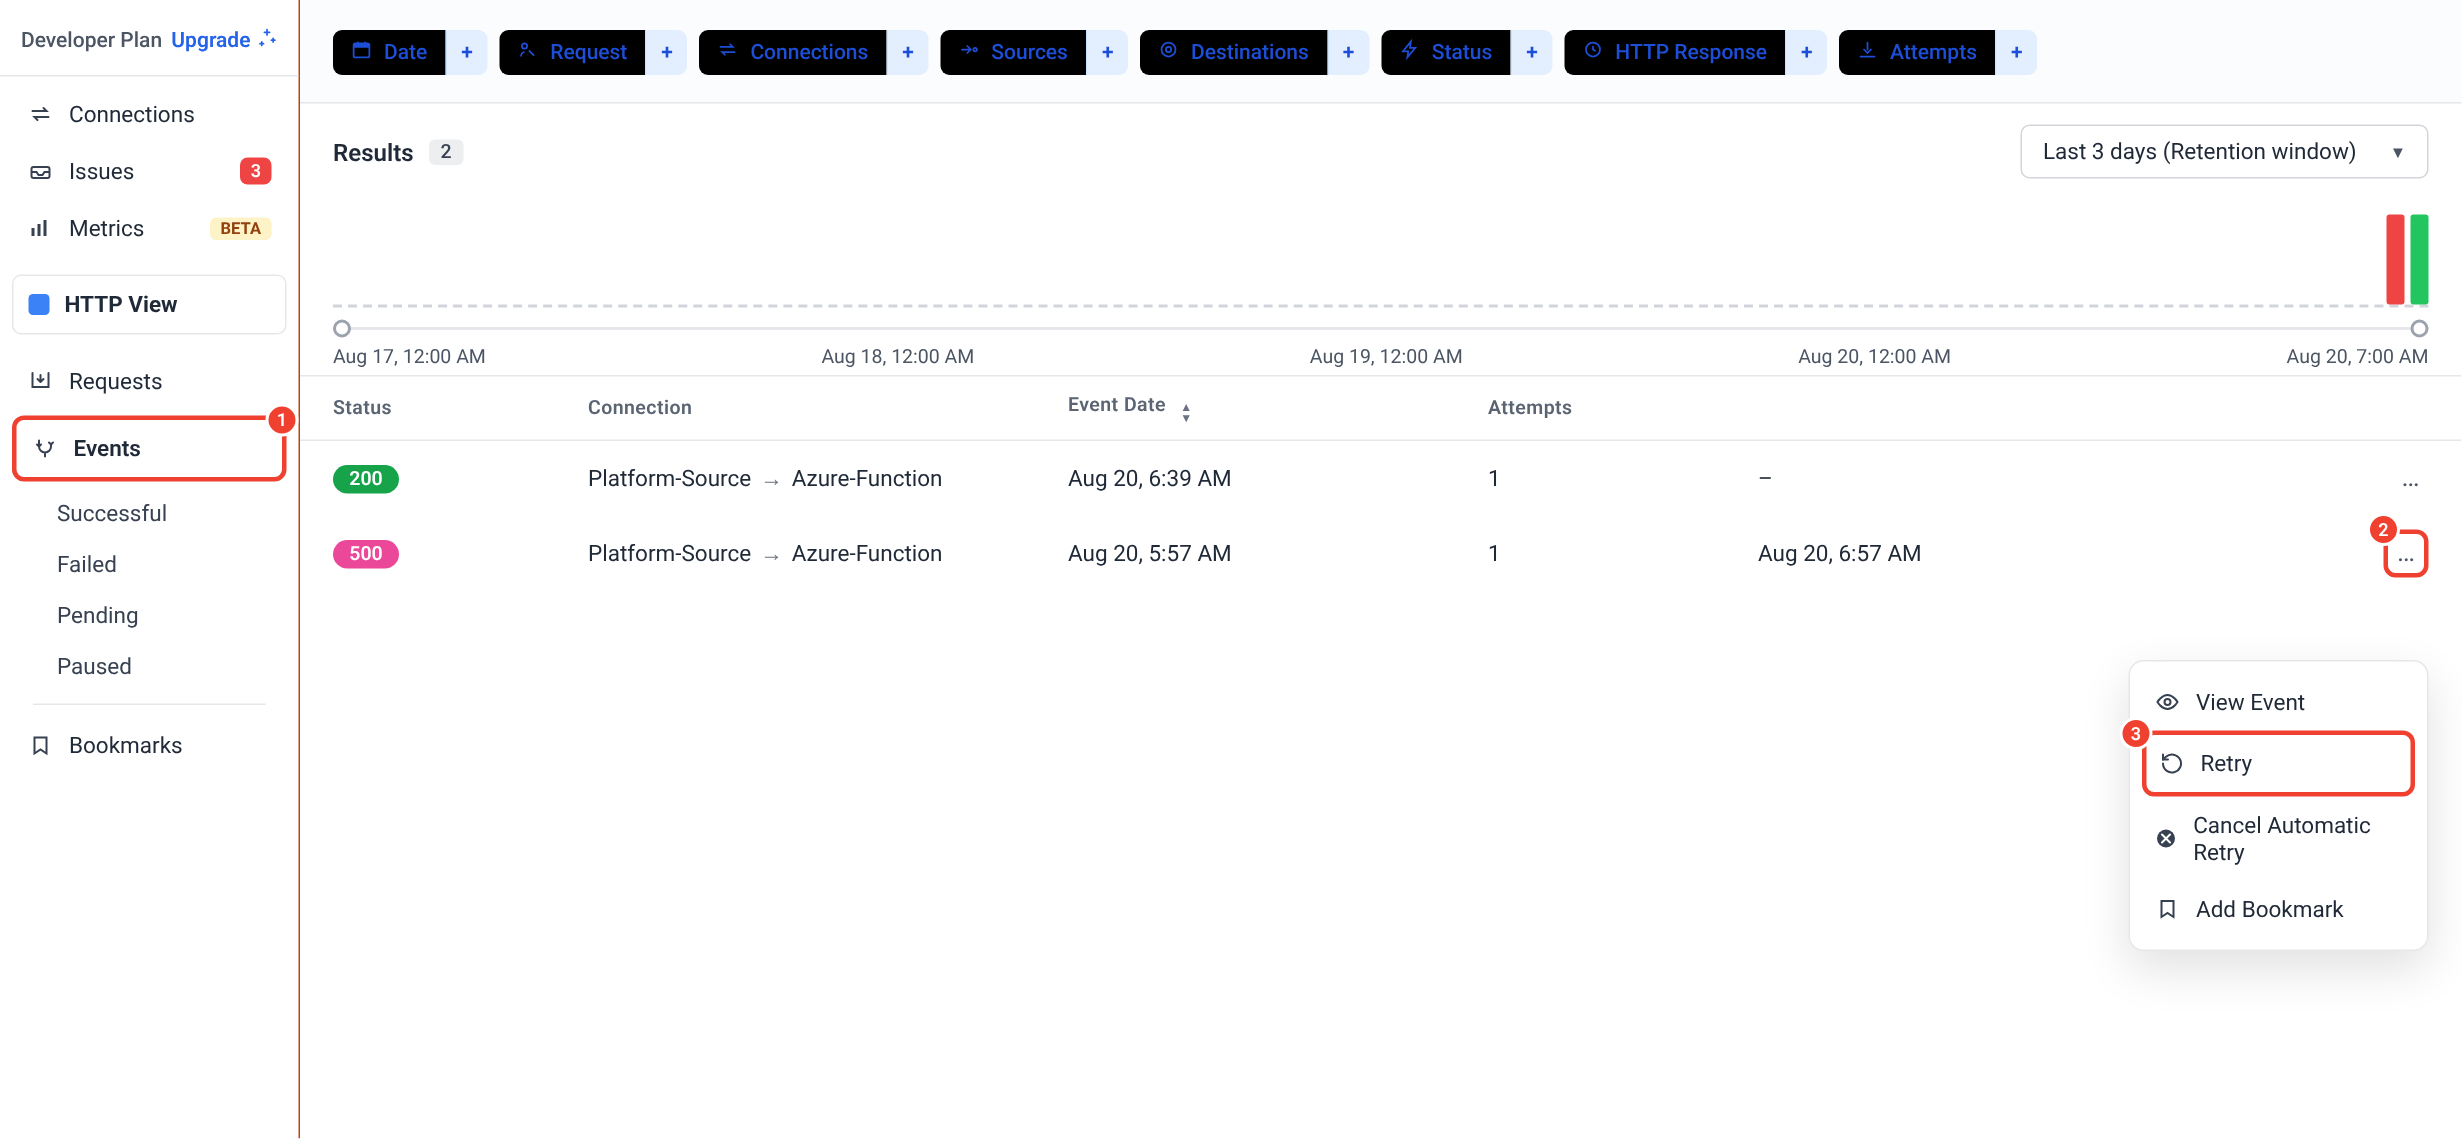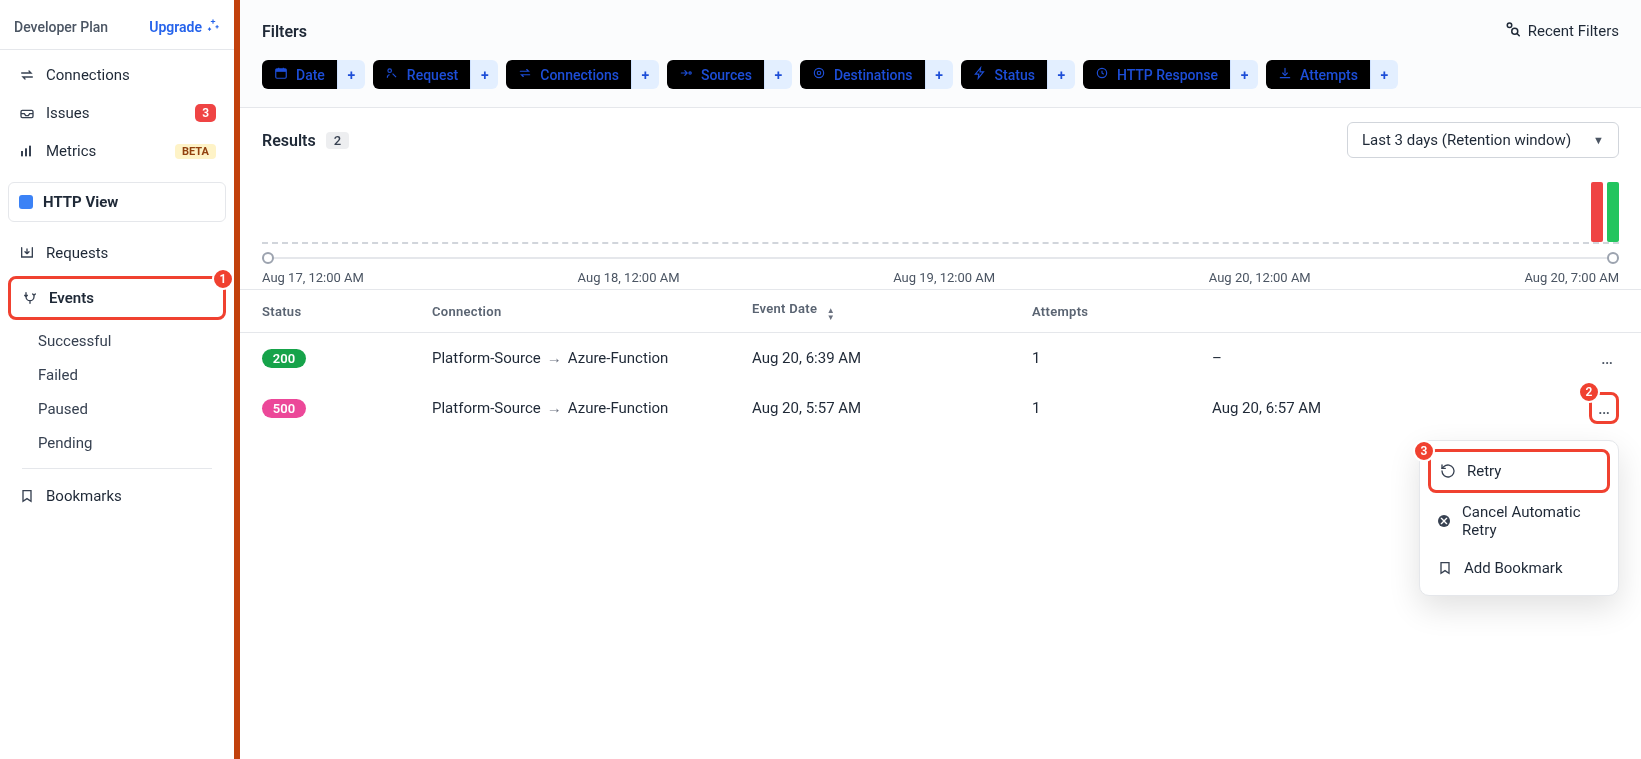--- a/index.html
+++ b/index.html
@@ -8,22 +8,22 @@
     font-size: 14px;
     color: #1f2937;
     background: #fff;
     width: 1641px;
     height: 759px;
     overflow: hidden;
     display: flex;
   }
   
   .sidebar {
-    width: 240px;
-    border-right: 6px solid #c2410c;
+    width: 200px;
+    border-right: 1px solid #c2410c;
     display: flex;
     flex-direction: column;
     padding-top: 8px;
   }
   .plan-row {
     padding: 10px 14px 14px 14px;
     display: flex;
     align-items: center;
     justify-content: space-between;
     border-bottom: 1px solid #e5e7eb;
@@ -250,52 +250,38 @@
       <span class="icon-slot">
         <svg width="16" height="16" viewBox="0 0 24 24" fill="none" stroke="currentColor" stroke-width="2" stroke-linecap="round">
             <path d="M6 4v6a6 6 0 0 0 6 6h0a6 6 0 0 0 6-6V8M6 10l-2-2m2 2l2-2M18 8l-2-2m2 2l2-2M12 16v4"></path>
           </svg>
       </span>
       <span>Events</span>
       <span class="callout callout-1">1</span>
     </div>
     <div class="nav-sub">Successful</div>
     <div class="nav-sub">Failed</div>
+    <div class="nav-sub">Pending</div>
     <div class="nav-sub">Paused</div>
-    <div class="nav-sub">Pending</div>
 
     <div class="hr"></div>
 
     <div class="nav-item">
       <span class="icon-slot">
         <svg width="16" height="16" viewBox="0 0 24 24" fill="none" stroke="currentColor" stroke-width="2">
             <path d="M6 4h12v16l-6-4-6 4z"></path>
           </svg>
       </span>
       <span>Bookmarks</span>
     </div>
   </div>
 </aside>
 
 <main class="main" style="position:relative;">
   <div class="filters-bar">
-    <div class="filters-head">
-      <div class="filters-title">Filters</div>
-      <div class="recent-filters">
-        <span>
-          <svg width="18" height="18" viewBox="0 0 24 24" fill="none" stroke="currentColor" stroke-width="2" stroke-linecap="round">
-              <circle cx="10" cy="7" r="3"></circle>
-              <path d="M4 20c0-3 3-5 6-5M15 15l5 5M20 15l-5 5" opacity=".0"></path>
-              <circle cx="17" cy="15" r="4"></circle>
-              <path d="M20 18l3 3"></path>
-            </svg>
-        </span>
-        <span>Recent Filters</span>
-      </div>
-    </div>
     <div class="chip-row" id="chip-row">
         <div class="chip-group">
           <div class="chip">
             <span><svg width="14" height="14" viewBox="0 0 24 24" fill="currentColor">
                 <rect x="3" y="5" width="18" height="16" rx="2" fill="none" stroke="currentColor" stroke-width="2"></rect>
                 <rect x="3" y="5" width="18" height="5"></rect>
                 <path d="M8 3v4M16 3v4" stroke="currentColor" stroke-width="2"></path>
               </svg></span>
             <span>Date</span>
           </div>
@@ -431,20 +417,29 @@
         <div>Aug 20, 5:57 AM</div>
         <div>1</div>
         <div>Aug 20, 6:57 AM</div>
         <div class="row-actions">
           <span class="more-btn highlight"><span class="callout-2">2</span>…</span>
         </div>
       </div>
     </div>
 
   <div class="ctx">
+    <div class="ctx-item">
+      <span class="cicon">
+        <svg width="16" height="16" viewBox="0 0 24 24" fill="none" stroke="currentColor" stroke-width="2">
+            <path d="M2 12s4-7 10-7 10 7 10 7-4 7-10 7S2 12 2 12z"></path>
+            <circle cx="12" cy="12" r="3"></circle>
+          </svg>
+      </span>
+      <span>View Event</span>
+    </div>
     <div class="ctx-item highlight">
       <span class="callout-3">3</span>
       <span class="cicon">
         <svg width="16" height="16" viewBox="0 0 24 24" fill="none" stroke="currentColor" stroke-width="2" stroke-linecap="round">
             <path d="M3 12a9 9 0 1 0 3-6.7L3 8"></path>
             <path d="M3 3v5h5"></path>
           </svg>
       </span>
       <span>Retry</span>
     </div>

